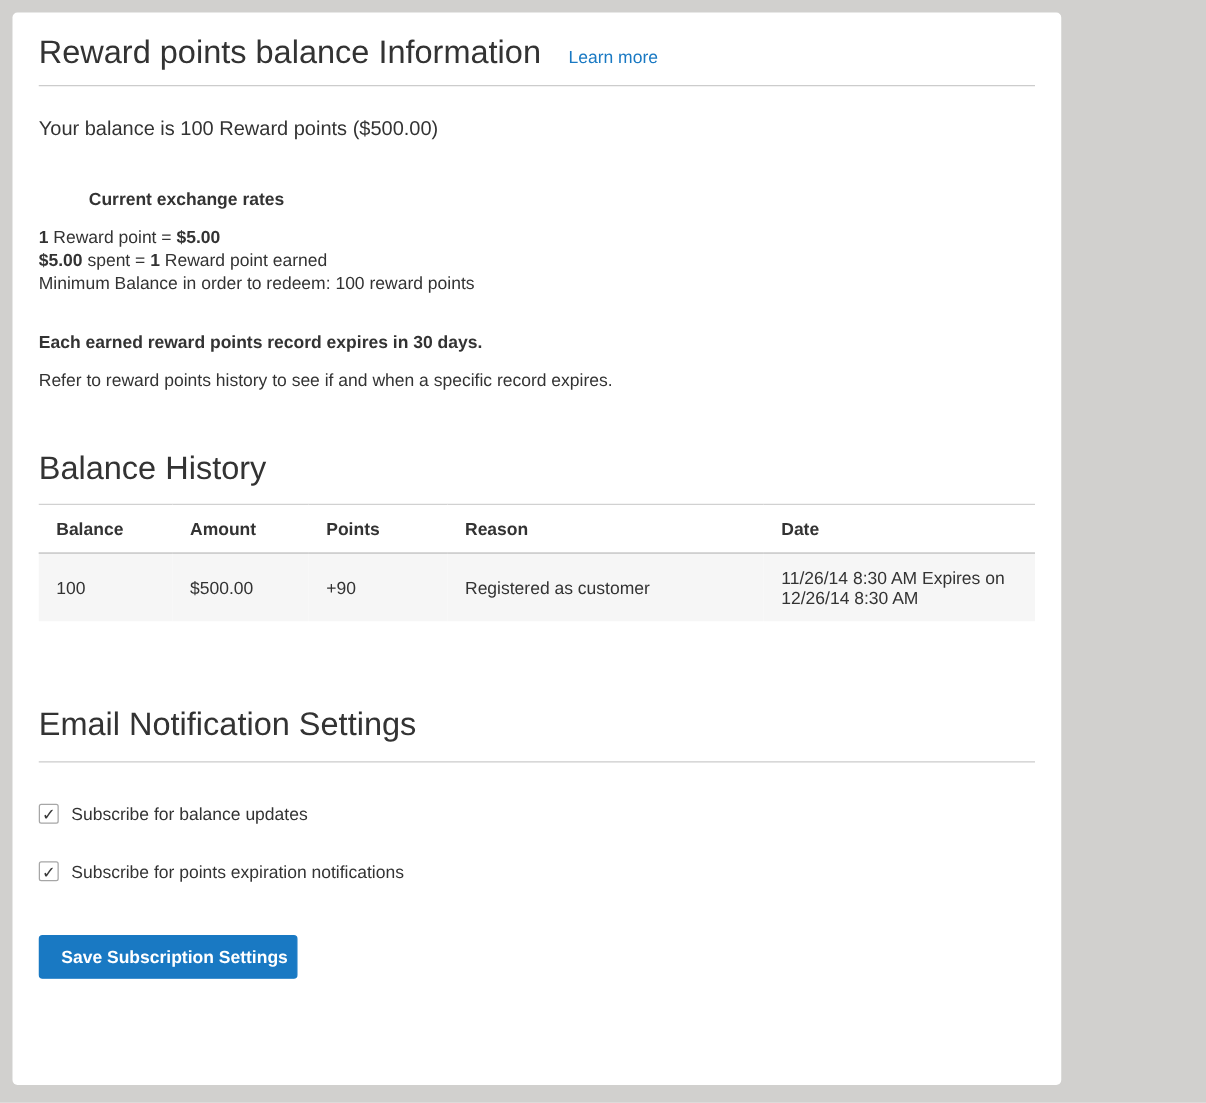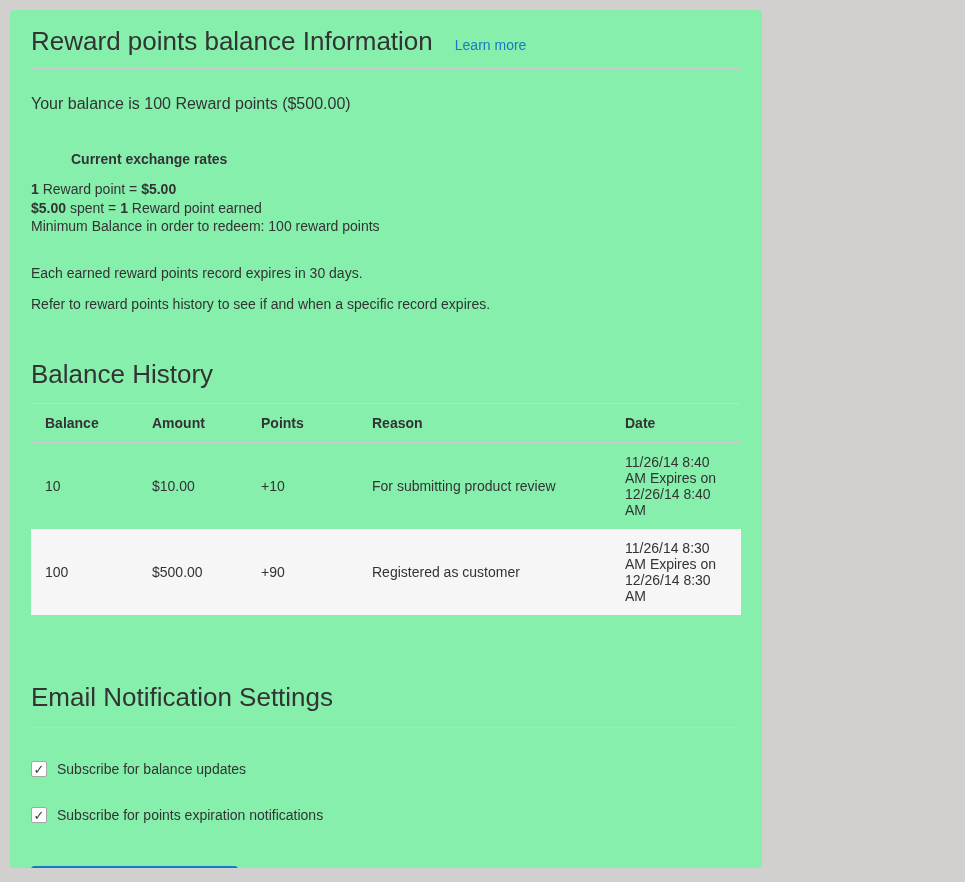--- a/index.html
+++ b/index.html
@@ -6,22 +6,22 @@
   html, body {
     width: 965px; height: 882px;
     background: #d1d0ce;
     font-family: "Liberation Sans", "DejaVu Sans", sans-serif;
     color: #333333;
     font-size: 14px;
   }
   .card {
     position: absolute;
     left: 10px; top: 10px;
-    width: 752px; height: 858px;
-    background: #86efac;
+    width: 839px; height: 858px;
+    background: #ffffff;
     border-radius: 4px;
     padding: 14px 21px 21px 21px;
     overflow: hidden;
   }
   
   .title-row {
     display: flex;
     align-items: baseline;
     border-bottom: 1px solid #cccccc;
     padding-bottom: 10px;
@@ -54,21 +54,21 @@
     line-height: 19px;
   }
   .bold { font-weight: 700; }
   .limit-heading {
     margin-top: 27px;
     font-weight: 700;
   }
   .minimum-line { }
   .expire-heading {
     margin-top: 31px;
-    font-weight: 400;
+    font-weight: 700;
   }
   .expire-hint { margin-top: 15px; }
   
   .section-title {
     font-size: 26px;
     font-weight: 300;
     line-height: 32px;
     color: #333333;
   }
   .history-title { margin-top: 46px; }
@@ -181,27 +181,20 @@
     <thead>
       <tr>
         <th>Balance</th>
         <th>Amount</th>
         <th>Points</th>
         <th>Reason</th>
         <th>Date</th>
       </tr>
     </thead>
     <tbody>
-      <tr>
-        <td>10</td>
-        <td>$10.00</td>
-        <td>+10</td>
-        <td>For submitting product review</td>
-        <td>11/26/14 8:40 AM Expires on 12/26/14 8:40 AM</td>
-      </tr>
       <tr class="stripe">
         <td>100</td>
         <td>$500.00</td>
         <td>+90</td>
         <td>Registered as customer</td>
         <td>11/26/14 8:30 AM Expires on 12/26/14 8:30 AM</td>
       </tr>
     </tbody>
   </table>
 

